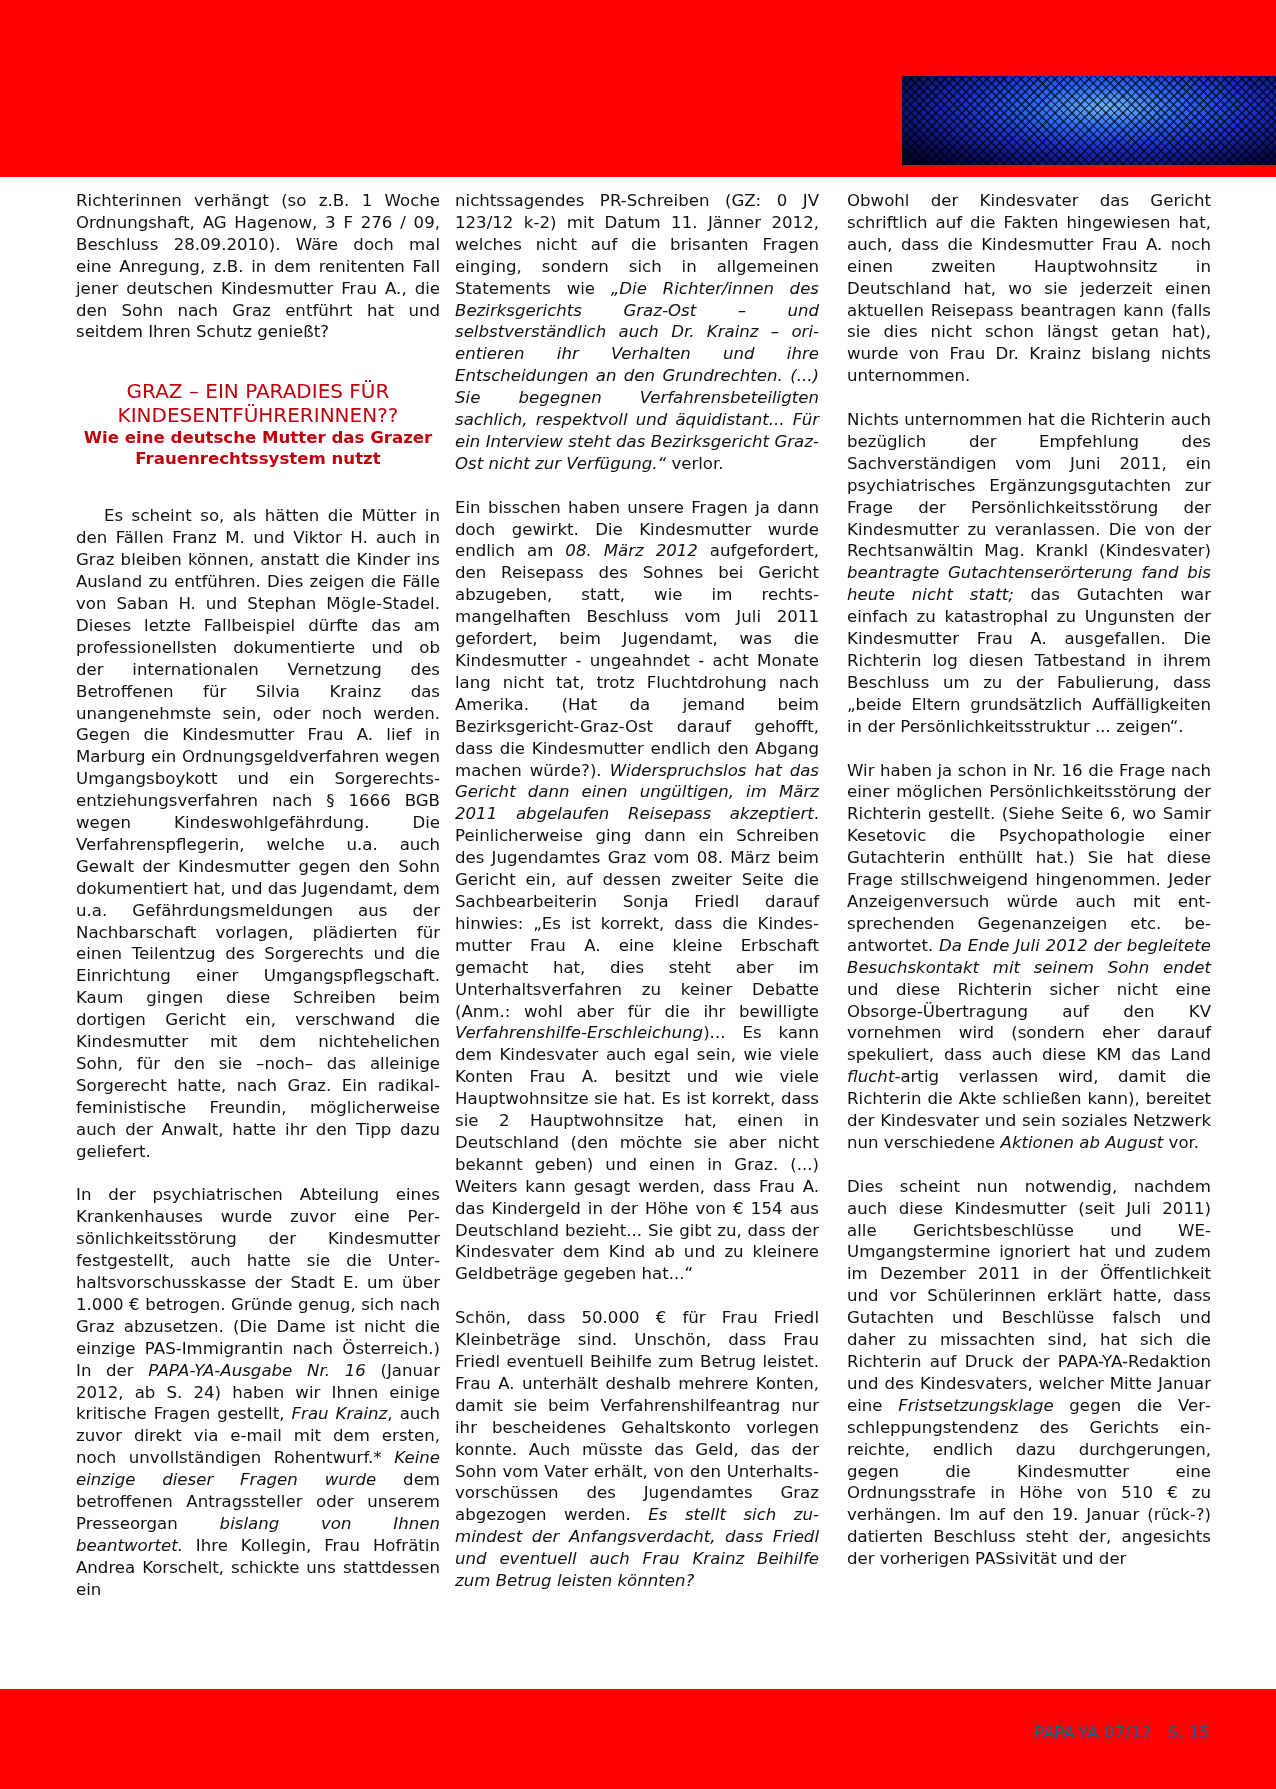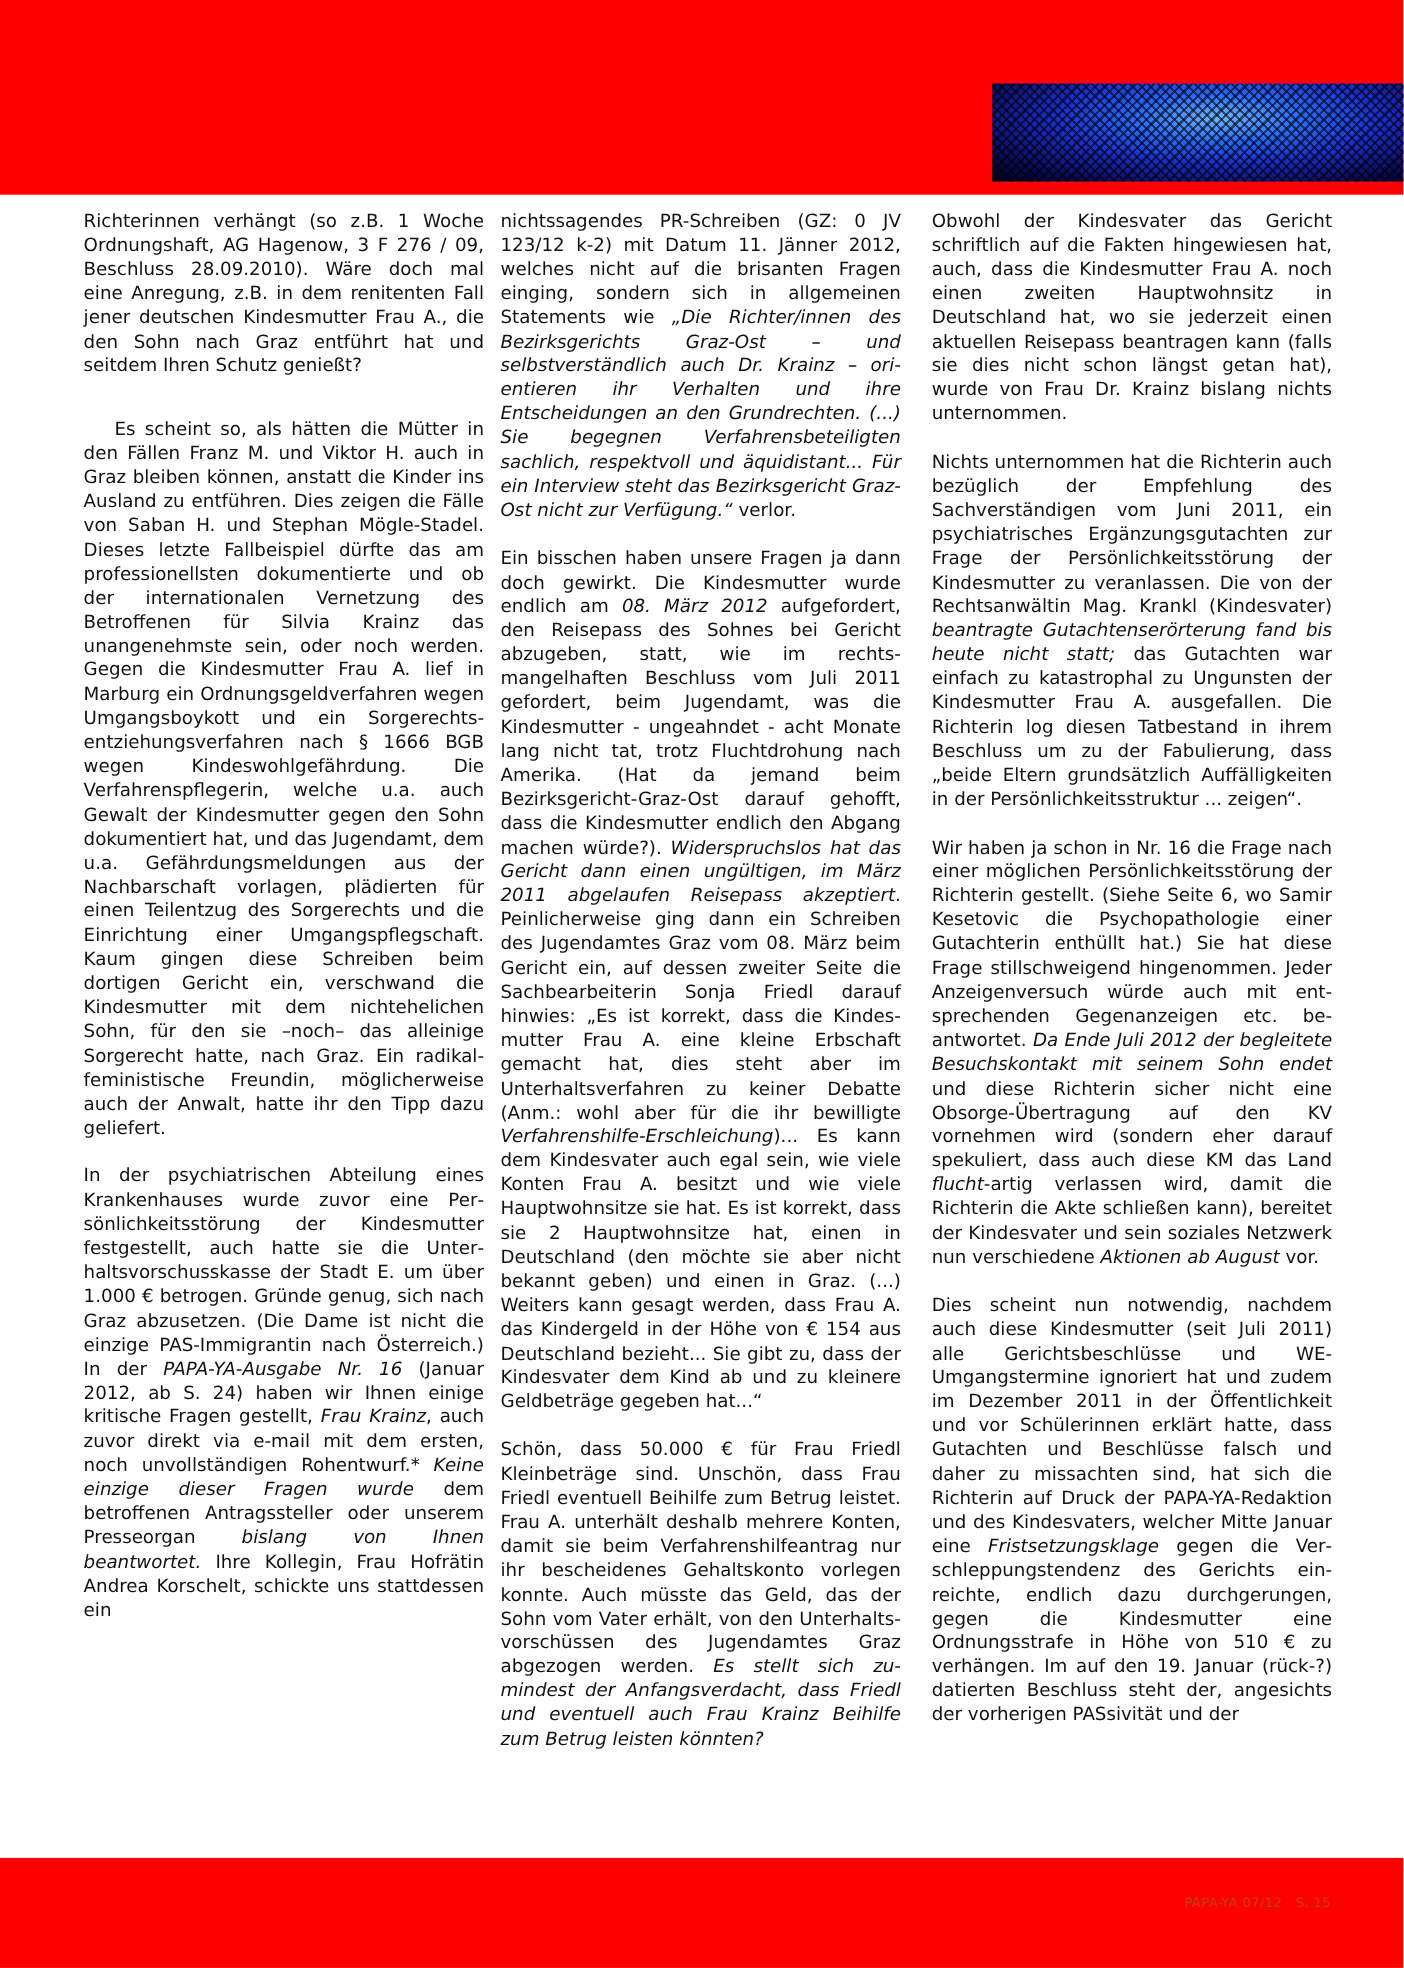--- a/index.html
+++ b/index.html
@@ -19,21 +19,21 @@
       repeating-linear-gradient(45deg, rgba(0,0,0,0.55) 0 2px, transparent 2px 6px),
       repeating-linear-gradient(-45deg, rgba(0,0,0,0.55) 0 2px, transparent 2px 6px),
       radial-gradient(ellipse at 55% 35%, #6fb6ff 0%, #2b6cff 25%, #1a2fd0 50%, #0a0a5a 80%, #000020 100%);
   }
   .bottom-band {
     position: absolute; left: 0; top: 1689px; width: 1276px; height: 100px;
     background: #ff0000;
   }
   .footer-text {
     position: absolute; right: 66px; top: 1723px;
-    color: #c2410c; font-size: 12px; letter-spacing: 0.3px;
+    color: #0369a1; font-size: 16px; letter-spacing: 0.3px;
     white-space: pre;
   }
   .col {
     position: absolute; top: 190px; width: 364px;
     font-size: 16.6px; line-height: 21.9px;
     text-align: justify; hyphens: manual;
   }
   .col1 { left: 76px; }
   .col2 { left: 455px; }
   .col3 { left: 847px; }
@@ -48,20 +48,26 @@
   .heading .h-sub { font-size: 16.6px; line-height: 21px; font-weight: bold; }
 </style>
 </head>
 <body>
 
 <div class="top-band"></div>
 <div class="header-image"></div>
 
 <div class="col col1">
   <p>Richterinnen verhängt (so z.B. 1 Woche Ordnungshaft, AG Hagenow, 3 F 276 / 09, Beschluss 28.09.2010). Wäre doch mal eine Anregung, z.B. in dem reniten­ten Fall jener deutschen Kindesmutter Frau A., die den Sohn nach Graz ent­führt hat und seitdem Ihren Schutz genießt?</p>
+  <div class="heading">
+    <div class="h-title">GRAZ – EIN PARADIES FÜR</div>
+    <div class="h-title">KINDESENTFÜHRERINNEN??</div>
+    <div class="h-sub">Wie eine deutsche Mutter das Grazer</div>
+    <div class="h-sub">Frauenrechtssystem nutzt</div>
+  </div>
   <p class="indent">Es scheint so, als hätten die Mütter in den Fällen Franz M. und Viktor H. auch in Graz bleiben können, anstatt die Kinder ins Ausland zu entführen. Dies zeigen die Fälle von Saban H. und Stephan Mögle-Stadel. Dieses letzte Fallbeispiel dürfte das am professionell­sten dokumentierte und ob der inter­nationalen Vernetzung des Betroffenen für Silvia Krainz das unangenehmste sein, oder noch werden. Gegen die Kindesmutter Frau A. lief in Marburg ein Ordnungsgeldverfahren wegen Um­gangsboykott und ein Sorgerechts­entziehungsverfahren nach § 1666 BGB wegen Kindeswohlgefährdung. Die Verfahrenspflegerin, welche u.a. auch Gewalt der Kindesmutter gegen den Sohn dokumentiert hat, und das Jugendamt, dem u.a. Gefährdungs­meldungen aus der Nachbarschaft vor­lagen, plädierten für einen Teilentzug des Sorgerechts und die Einrichtung einer Umgangspflegschaft. Kaum gingen diese Schreiben beim dortigen Gericht ein, verschwand die Kindes­mutter mit dem nichtehelichen Sohn, für den sie –noch– das alleinige Sorgerecht hatte, nach Graz. Ein radikal-femi­nistische Freundin, möglicherweise auch der Anwalt,  hatte ihr den Tipp dazu geliefert.</p>
   <p><span>In der psychiatrischen Abteilung eines Krankenhauses wurde zuvor eine Per­sönlichkeitsstörung der Kindesmutter festgestellt, auch hatte sie die Unter­haltsvorschusskasse der Stadt E. um über 1.000 € betrogen. Gründe genug, sich nach Graz abzusetzen. (Die Dame ist nicht die einzige PAS-Immigrantin nach Österreich.) In der </span><span class="b">PAPA-YA-Ausgabe Nr. 16</span><span> (Januar 2012, ab S. 24) haben wir Ihnen einige kritische Fragen gestellt, </span><span class="b">Frau Krainz</span><span>, auch zuvor direkt via e-mail mit dem ersten, noch unvoll­ständigen Rohentwurf.* </span><span class="b">Keine einzige dieser Fragen wurde</span><span> dem betroffenen Antragssteller oder unserem Presse­organ </span><span class="b">bislang von Ihnen beantwortet.</span><span> Ihre Kollegin, Frau Hofrätin Andrea Korschelt, schickte uns stattdessen ein</span></p>
 </div>
 
 <div class="col col2">
   <p><span>nichtssagendes PR-Schreiben (GZ: 0 JV 123/12 k-2) mit Datum 11. Jänner 2012, welches nicht auf die brisanten Fragen einging, sondern sich in allgemeinen Statements wie </span><span class="i">„Die Richter/innen des Bezirksgerichts Graz-Ost – und selbstverständlich auch Dr. Krainz – ori­entieren ihr Verhalten und ihre Entscheidungen an den Grundrechten. (...) Sie begegnen Verfahrensbeteiligten sachlich, respektvoll und äquidistant... Für ein Interview steht das Bezirks­gericht Graz-Ost nicht zur Verfügung.“</span><span> verlor.</span></p>
   <p><span>Ein bisschen haben unsere Fragen ja dann doch gewirkt. Die Kindesmutter wurde endlich am </span><span class="b">08. März 2012</span><span> auf­gefordert, den Reisepass des Sohnes bei Gericht abzugeben, statt, wie im rechts­mangelhaften Beschluss vom Juli 2011 gefordert, beim Jugendamt, was die Kindesmutter - ungeahndet - acht Monate lang nicht tat, trotz Flucht­drohung nach Amerika. (Hat da jemand beim Bezirksgericht-Graz-Ost darauf gehofft, dass die Kindesmutter endlich den Abgang machen würde?). </span><span class="b">Wider­spruchslos hat das Gericht dann einen ungültigen, im März 2011 abgelaufen Reisepass akzeptiert</span><span>. Peinlicherweise ging dann ein Schreiben des Jugend­amtes Graz vom 08. März beim Gericht ein, auf dessen zweiter Seite die Sachbearbeiterin Sonja Friedl darauf hinwies: „Es ist korrekt, dass die Kindes­mutter Frau A. eine kleine Erbschaft gemacht hat, dies steht aber im Unterhaltsverfahren zu keiner Debatte (Anm.: wohl aber für die ihr bewilligte </span><span class="b">Verfahrenshilfe-Erschleichung</span><span>)...  Es kann dem Kindesvater auch egal sein, wie viele Konten Frau A. besitzt und wie viele Hauptwohnsitze sie hat. Es ist korrekt, dass sie 2 Hauptwohnsitze hat, einen in Deutschland (den möchte sie aber nicht bekannt geben) und einen in Graz. (...) Weiters kann gesagt werden, dass Frau A. das Kindergeld in der Höhe von € 154 aus Deutschland bezieht... Sie gibt zu, dass der Kindesvater dem Kind ab und zu kleinere Geldbeträge gegeben hat...“</span></p>
   <p><span>Schön, dass 50.000 € für Frau Friedl Kleinbeträge sind. Unschön, dass Frau Friedl eventuell Beihilfe zum Betrug leistet. Frau A. unterhält deshalb mehrere Konten, damit sie beim Ver­fahrenshilfeantrag nur ihr bescheidenes Gehaltskonto vorlegen konnte. Auch müsste das Geld, das der Sohn vom Vater erhält, von den Unterhalts­vorschüssen des Jugendamtes Graz abgezogen werden. </span><span class="b">Es stellt sich zu­mindest der Anfangsverdacht, dass Friedl und eventuell auch Frau Krainz Beihilfe zum Betrug leisten könnten?</span></p>
 </div>
 

